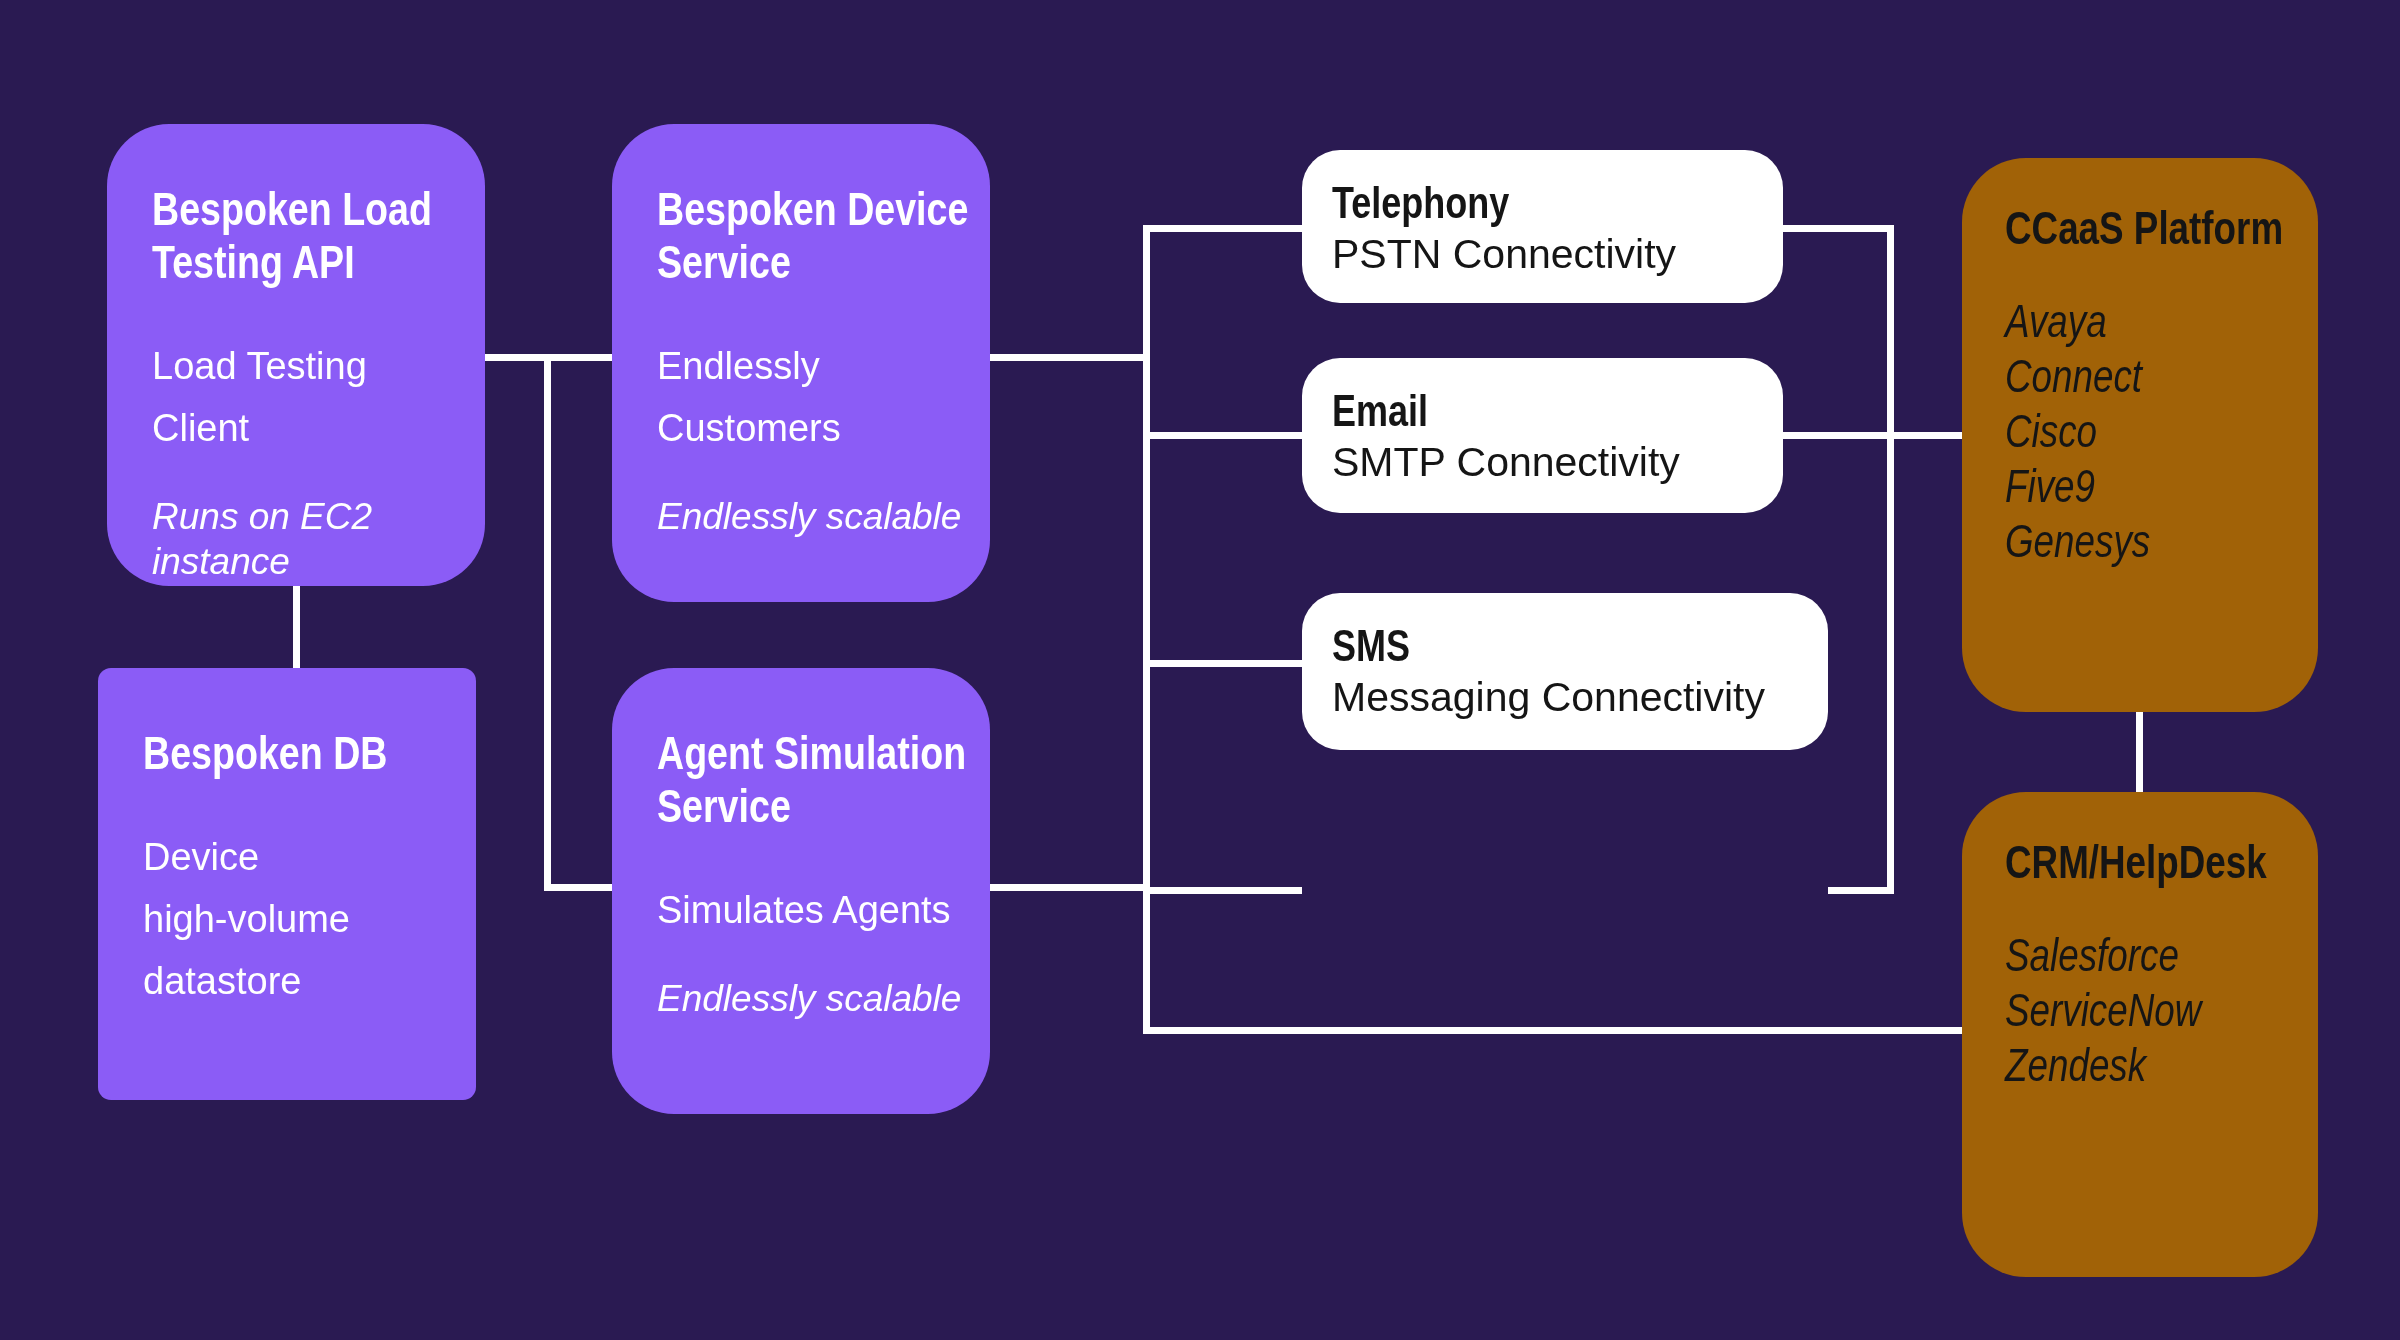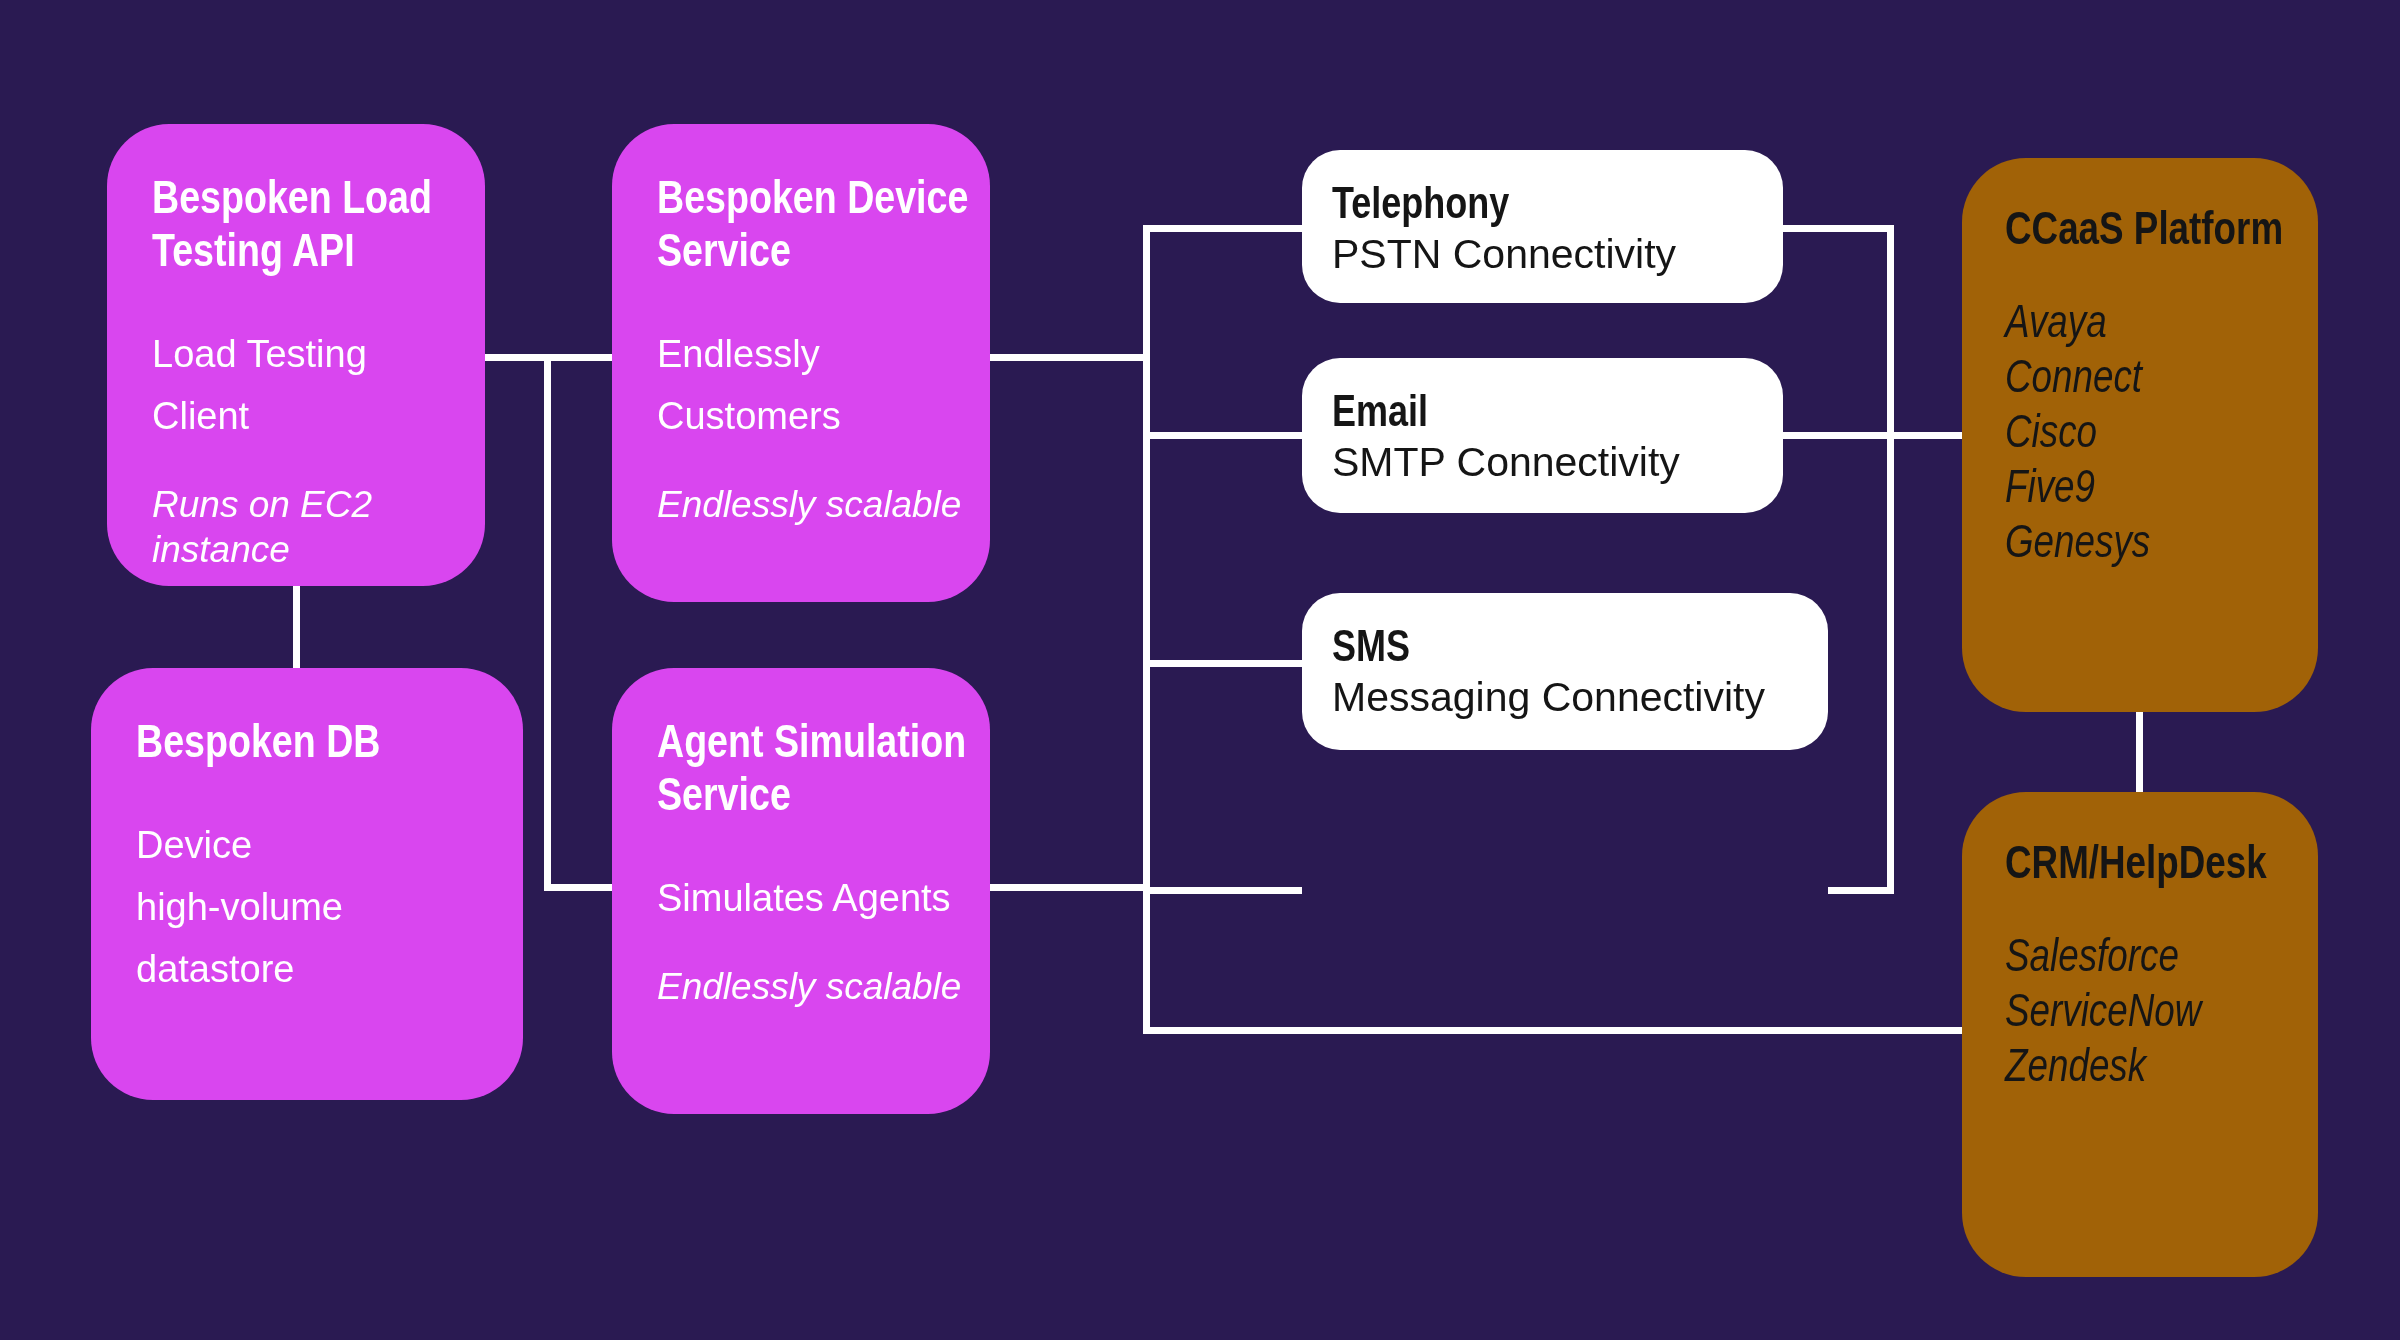--- a/index.html
+++ b/index.html
@@ -6,22 +6,22 @@
   body{
     width:2400px;height:1340px;
     background:#2A1A52;
     font-family:"Liberation Sans","DejaVu Sans",sans-serif;
     overflow:hidden;
   }
   #stage{position:relative;width:2400px;height:1340px;}
 
   .box{position:absolute;box-sizing:border-box;}
   .blue-box{
-    background:#d946ef;border-radius:62px;color:#FFFFFF;
-    padding:46px 15px 0 45px;
+    background:#8b5cf6;border-radius:62px;color:#FFFFFF;
+    padding:58px 15px 0 45px;
   }
   .white-box{
     background:#FFFFFF;border-radius:38px;color:#151515;
     padding:27px 10px 0 30px;
   }
   .gray-box{
     background:#a16207;border-radius:64px;color:#151515;
     padding:44px 20px 0 43px;
   }
 
@@ -49,21 +49,21 @@
   }
 
   .box-items{
     display:block;margin-top:40px;font-size:46px;line-height:55px;font-style:italic;font-weight:400;
     transform:scaleX(0.80);transform-origin:0 0;width:125%;
   }
   .box-items .line{display:block;white-space:nowrap;}
 
   
   #node-api      {left:107px; top:124px; width:378px; height:462px;}
-  #node-db       {left:91px; top:668px; width:432px; height:432px;}
+  #node-db       {left:98px; top:668px; width:378px; height:432px;border-radius:13px;}
   #node-device   {left:612px; top:124px; width:378px; height:478px;}
   #node-agent    {left:612px; top:668px; width:378px; height:446px;}
   #node-telephony{left:1302px;top:150px; width:481px; height:153px;}
   #node-email    {left:1302px;top:358px; width:481px; height:155px;}
   #node-sms      {left:1302px;top:585px; width:526px; height:157px;margin-top:8px;}
   #node-webchat  {left:1302px;top:813px; width:526px; height:155px;}
   #node-ccaas    {left:1962px;top:158px; width:356px; height:554px;}
   #node-crm      {left:1962px;top:792px; width:356px; height:485px;}
 
   .connector{position:absolute;background:#FFFFFF;}

